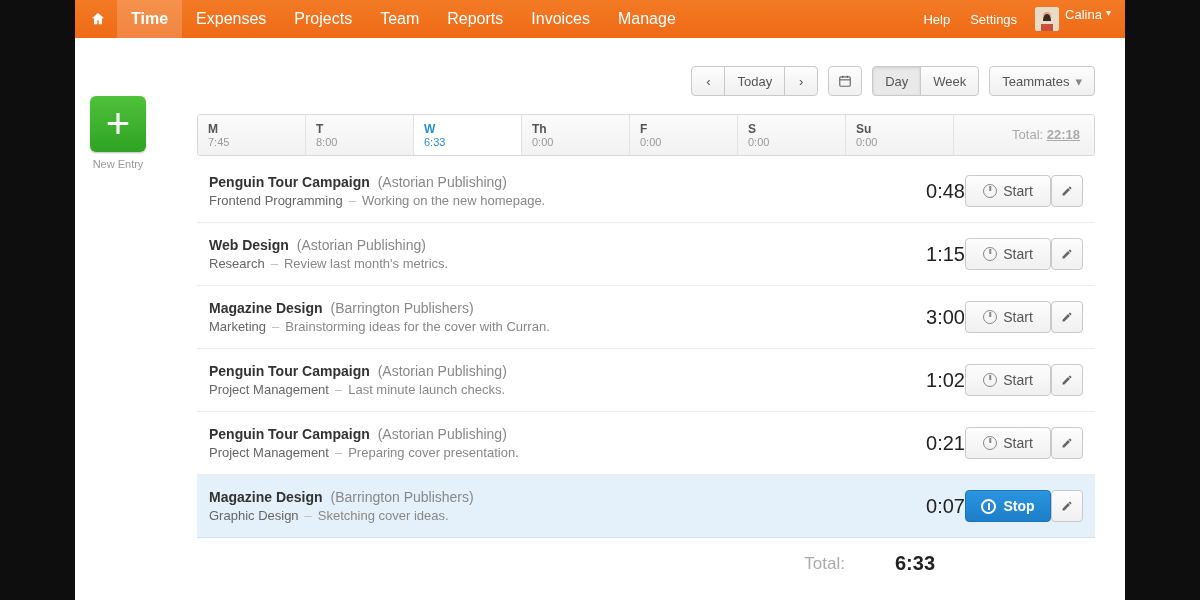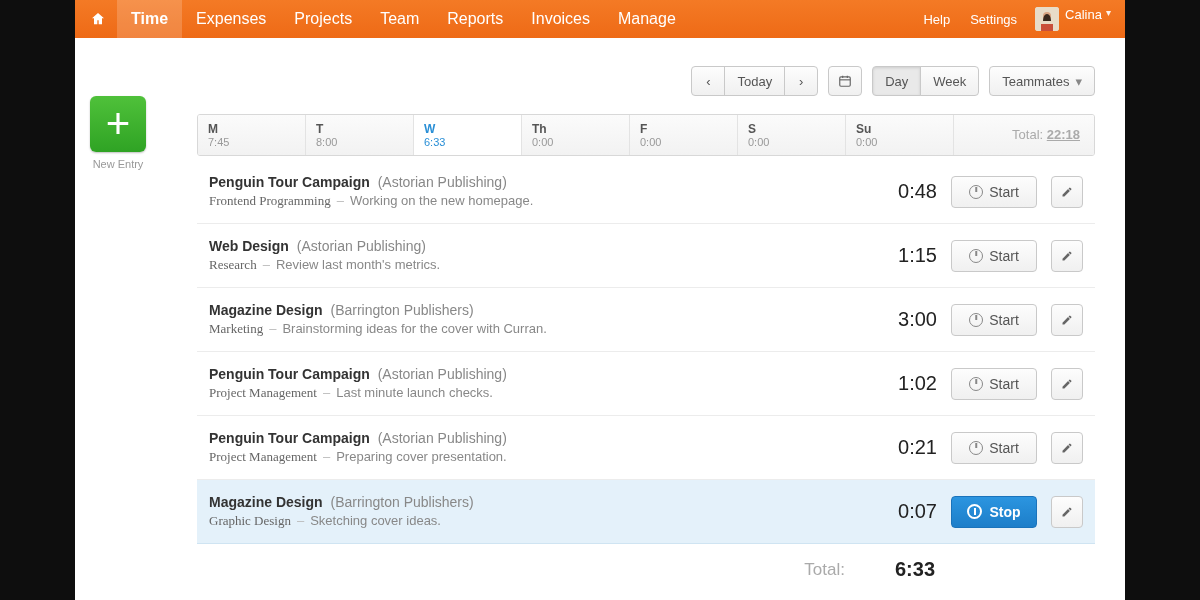--- a/index.html
+++ b/index.html
@@ -43,27 +43,27 @@
   .weekbar .daycell:last-child { border-right:none; }
   .weekbar .d-abbr { font-size:12px; font-weight:600; color:#555; }
   .weekbar .d-time { font-size:11px; color:#999; }
   .weekbar .daycell.active { background:#fff; }
   .weekbar .daycell.active .d-abbr,
   .weekbar .daycell.active .d-time { color:#2a8fd6; }
   .weekbar .totalcell { width:140px; padding:12px 14px; text-align:right; background:linear-gradient(#fbfbfb,#f2f2f2); color:#aaa; font-size:13px; }
   .weekbar .totalcell .tval { font-weight:700; color:#aaa;text-decoration:underline; }
 
   .entries { margin-top:4px; }
-  .entry { display:flex; align-items:center; padding:14px 12px; border-bottom:1px solid #ececec; gap:14px; }
+  .entry { display:flex; align-items:center; padding:14px 12px; border-bottom:1px solid #ececec; }
   .entry.running { background:#e4f1fa; border-color:#cfe4f2; }
   .entry .info { flex:1; min-width:0; }
   .entry .line1 .proj { font-weight:700; color:#333; }
   .entry .line1 .client { color:#888; margin-left:4px; }
   .entry .line2 { color:#888; margin-top:3px; font-size:13px; }
-  .entry .line2 .task { color:#666;font-family:Liberation Serif, serif; }
+  .entry .line2 .task { color:#666; }
   .entry .line2 .dash { margin:0 6px; color:#bbb; }
   .entry .dur { width:66px; text-align:right; font-size:20px; color:#222; font-weight:500; }
   .entry .start-btn { width:86px; height:32px; display:flex; align-items:center; justify-content:center; gap:6px; font-size:14px; }
   .entry .start-btn .clk { width:14px; height:14px; border:1.5px solid #888; border-radius:50%; position:relative; }
   .entry .start-btn .clk:after { content:""; position:absolute; left:50%; top:50%; width:1.5px; height:5px; background:#888; transform-origin:bottom center; transform:translate(-50%,-100%); }
   .entry .stop-btn { width:86px; height:32px; border-radius:4px; background:linear-gradient(#2b95e0,#1d7ec9); color:#fff; border:1px solid #1a73bb; display:flex; align-items:center; justify-content:center; gap:7px; font-weight:600; cursor:pointer; }
   .entry .stop-btn .ring { width:15px; height:15px; border:2px solid #fff; border-radius:50%; display:flex; align-items:center; justify-content:center; }
   .entry .stop-btn .ring:after { content:""; width:1.8px; height:7px; background:#fff; }
   .entry .edit-btn { width:32px; height:32px; }
   .pencil { width:12px; height:12px; display:inline-block; }

